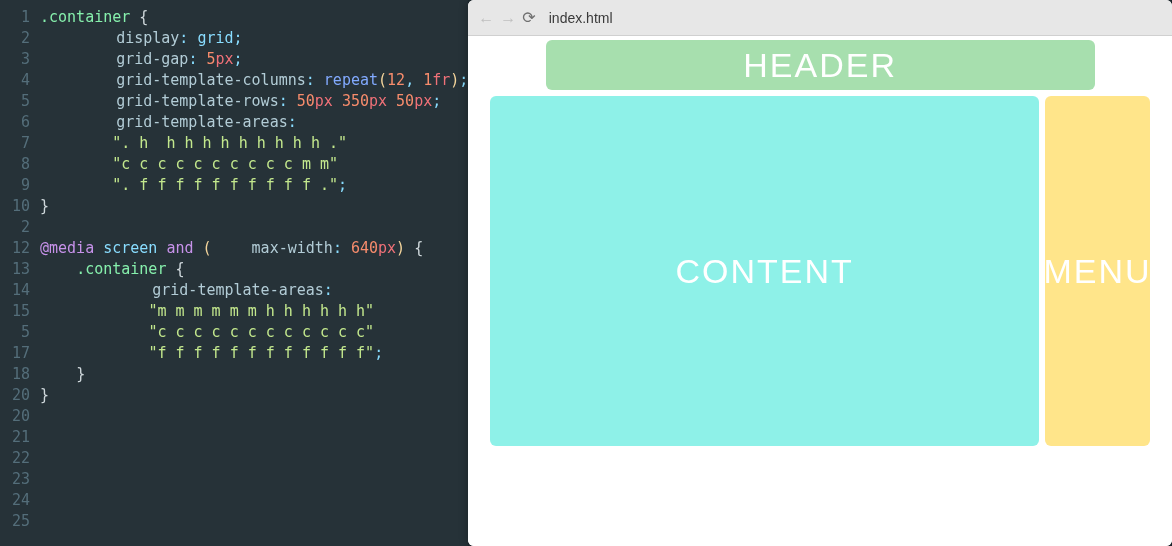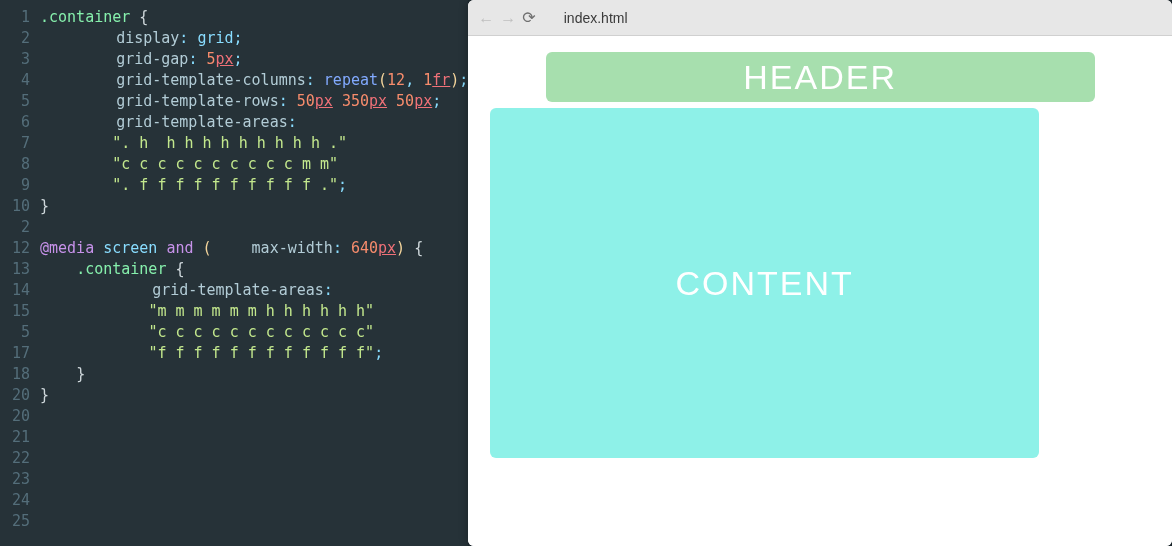--- a/index.html
+++ b/index.html
@@ -26,21 +26,21 @@
   }
   .gutter div { height: 21px; }
   .code { flex: 1; white-space: pre; }
   .code div { height: 21px; }
 
   
   .sel  { color: #86efac; }   
   .prop { color: #b2ccd6; margin-left: 40px; }   
   .val  { color: #89ddff; }   
   .num  { color: #f78c6c; }   
-  .unit { color: #f07178; text-decoration: underline; }   
+  .unit { color: #f07178; }   
   .fn   { color: #82aaff; }   
   .str  { color: #c3e88d; }   
   .punc { color: #89ddff; }   
   .brace{ color: #cfd8dc; }
   .kw   { color: #c792ea; }   
   .paren{ color: #f3d49b; }
 
   
   .browser {
     flex: 1;
@@ -60,26 +60,26 @@
     display: flex;
     align-items: center;
     padding: 0 10px;
     gap: 6px;
     font-family: -apple-system, "Helvetica Neue", Arial, sans-serif;
     font-size: 14px;
     color: #555;
   }
   .nav-icon { color: #bfbfbf; font-size: 16px; line-height: 1; }
   .nav-icon.reload { color: #707070; }
-  .addr { margin-left: 22px; color: #3a3a3a; }
+  .addr { margin-left: 7px; color: #3a3a3a; }
 
   .page {
     flex: 1;
     background: #fff;
-    padding: 16px 22px 18px 22px;
+    padding: 4px 22px 18px 22px;
   }
   .grid {
     display: grid;
     gap: 6px;
     grid-template-columns: repeat(12, 1fr);
     grid-template-rows: 50px 350px 50px;
     grid-template-areas:
       ". h h h h h h h h h h ."
       "c c c c c c c c c c m m"
       ". f f f f f f f f f f .";
@@ -139,15 +139,16 @@
   <div class="toolbar">
     <span class="nav-icon">←</span>
     <span class="nav-icon">→</span>
     <span class="nav-icon reload">⟳</span>
     <span class="addr">index.html</span>
   </div>
   <div class="page">
     <div class="grid">
       <div class="cell header">HEADER</div>
       <div class="cell content">CONTENT</div>
+      <div class="cell menu">MENU</div>
     </div>
   </div>
 </div>
 
 </body></html>

